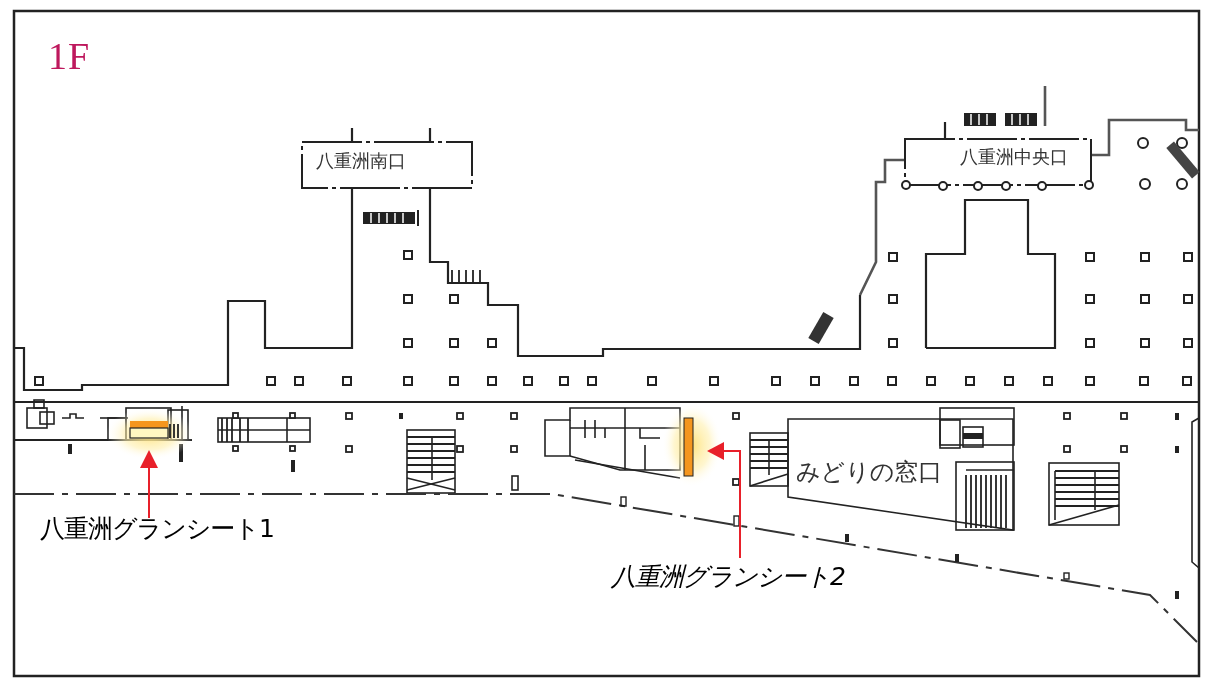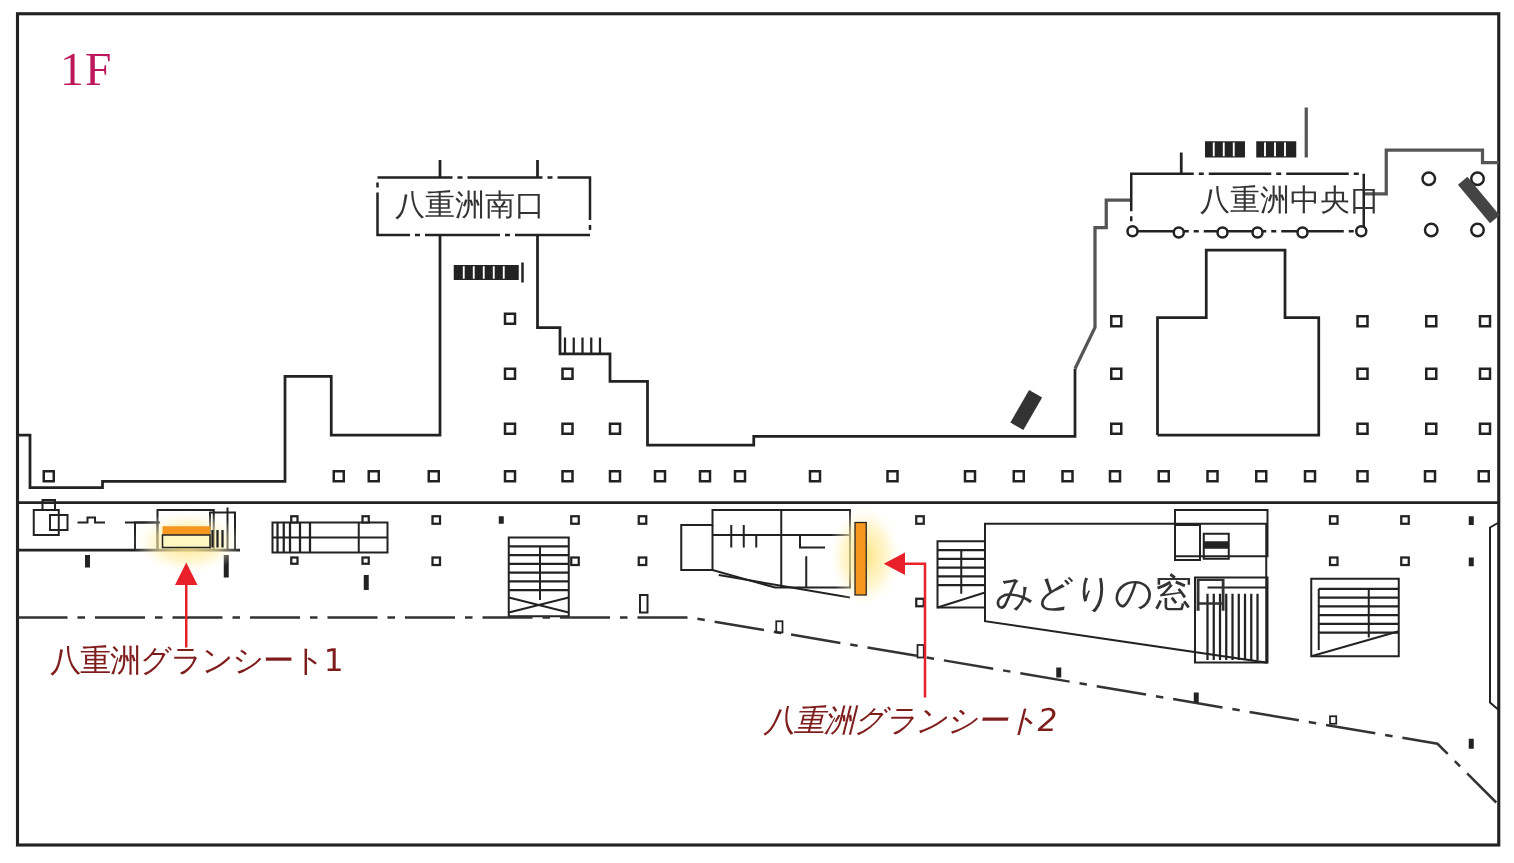--- a/index.html
+++ b/index.html
@@ -1,23 +1,23 @@
 <!DOCTYPE html>
 <html><head>
 <meta charset="utf-8">
 <style>
   html, body { margin: 0; padding: 0; background: #ffffff; }
   body { width: 1211px; height: 690px; position: relative; overflow: hidden;
          font-family: "DejaVu Sans", sans-serif; }
   #map { position: absolute; left: 0; top: 0; }
   .floor-label { position: absolute; left: 34px; top: 34px; font-size: 38px; color: #be185d;
                  font-family: Liberation Serif, serif; letter-spacing: 1px; margin-left: 14px; }
-  .sign { position: absolute; font-size: 24px; color: #333; white-space: nowrap;
+  .sign { position: absolute; font-size: 18px; color: #333; white-space: nowrap;
           font-family: "DejaVu Sans", sans-serif; line-height: 1; }
-  .callout { position: absolute; font-size: 25px; color: #7f1d1d; white-space: nowrap;
+  .callout { position: absolute; font-size: 25px; color: #000000; white-space: nowrap;
              font-family: "DejaVu Sans", sans-serif; line-height: 1; letter-spacing: -1px; }
   .wall { stroke: #222; stroke-width: 2.2; fill: none; }
   .wall-g { stroke: #555; stroke-width: 2.6; fill: none; }
   .thin { stroke: #222; stroke-width: 1.6; fill: none; }
   .pillar { stroke: #222; stroke-width: 2; fill: #fff; }
   .pillar-s { stroke: #222; stroke-width: 1.8; fill: #fff; }
   .dash { stroke: #333; stroke-width: 2; fill: none; stroke-dasharray: 40 8 6 8; }
   .hatch { stroke: #222; stroke-width: 1.8; }
 </style>
 </head>
@@ -295,16 +295,16 @@
   <g>
     <polyline points="740,558 740,451 724,451" fill="none" stroke="#e8202a" stroke-width="2"></polyline>
     <polygon points="724,442 724,460 707,451" fill="#e8202a"></polygon>
   </g>
 </svg>
 
 <div class="floor-label">1F</div>
 
 <div class="sign" style="left:316px; top:152px;">八重洲南口</div>
 <div class="sign" style="left:912px; top:148px;margin-left:48px;">八重洲中央口</div>
-<div class="sign" style="left:796px; top:460px; font-size:31px;">みどりの窓口</div>
+<div class="sign" style="left:796px; top:460px; font-size:24px;">みどりの窓口</div>
 
 <div class="callout" style="left:40px; top:516px;">八重洲グランシート1</div>
 <div class="callout" style="left:611px; top:564px;font-style:italic;">八重洲グランシート2</div>
 
 </body></html>

